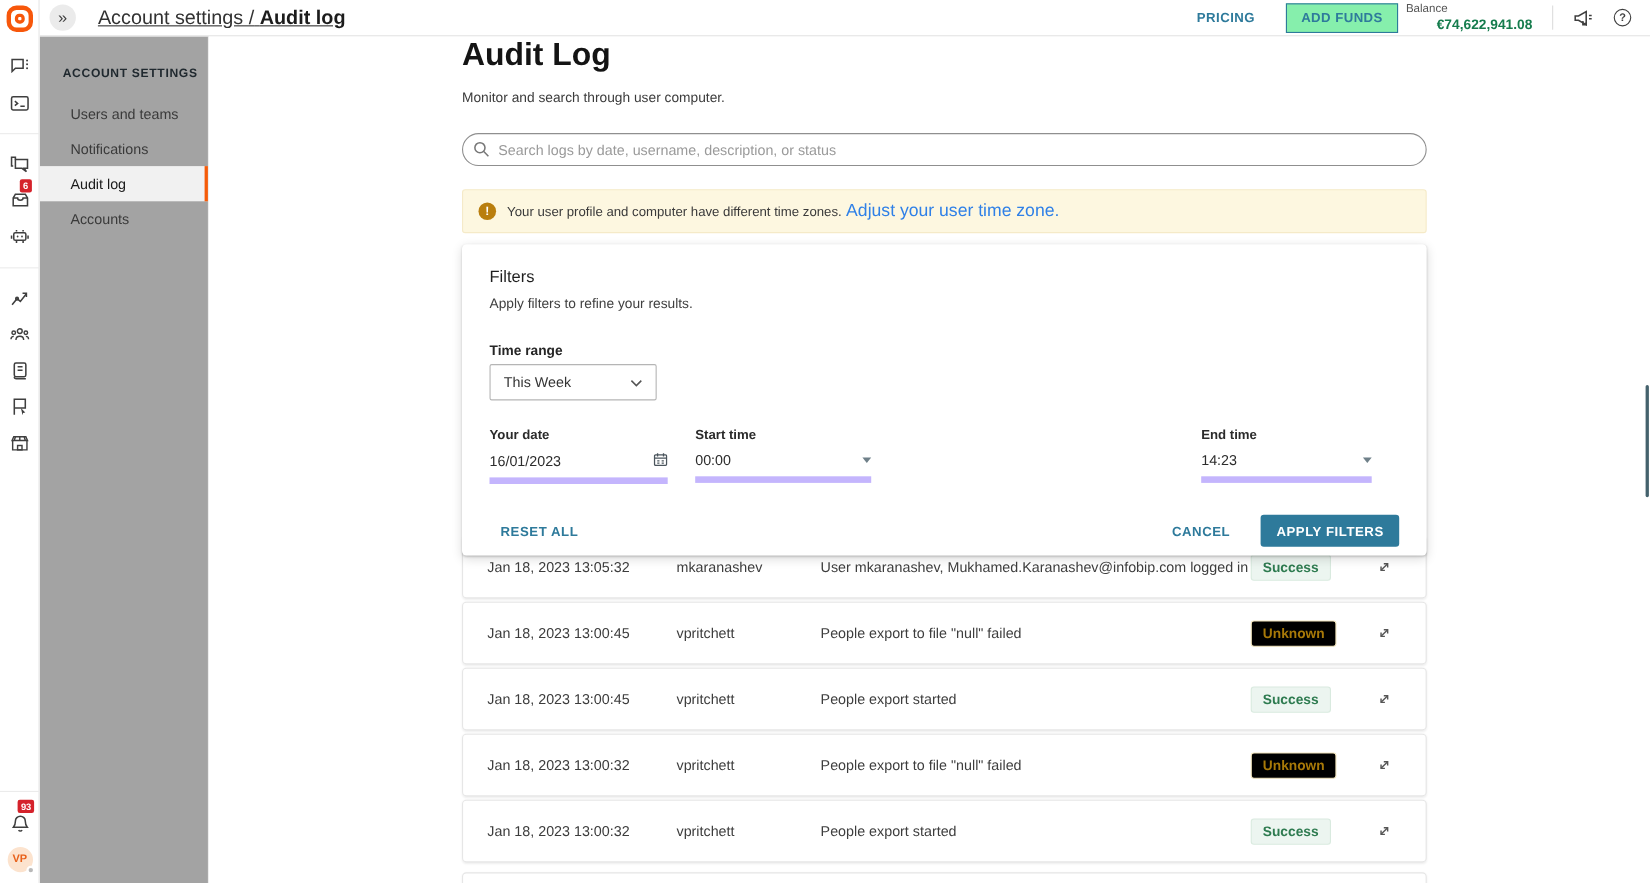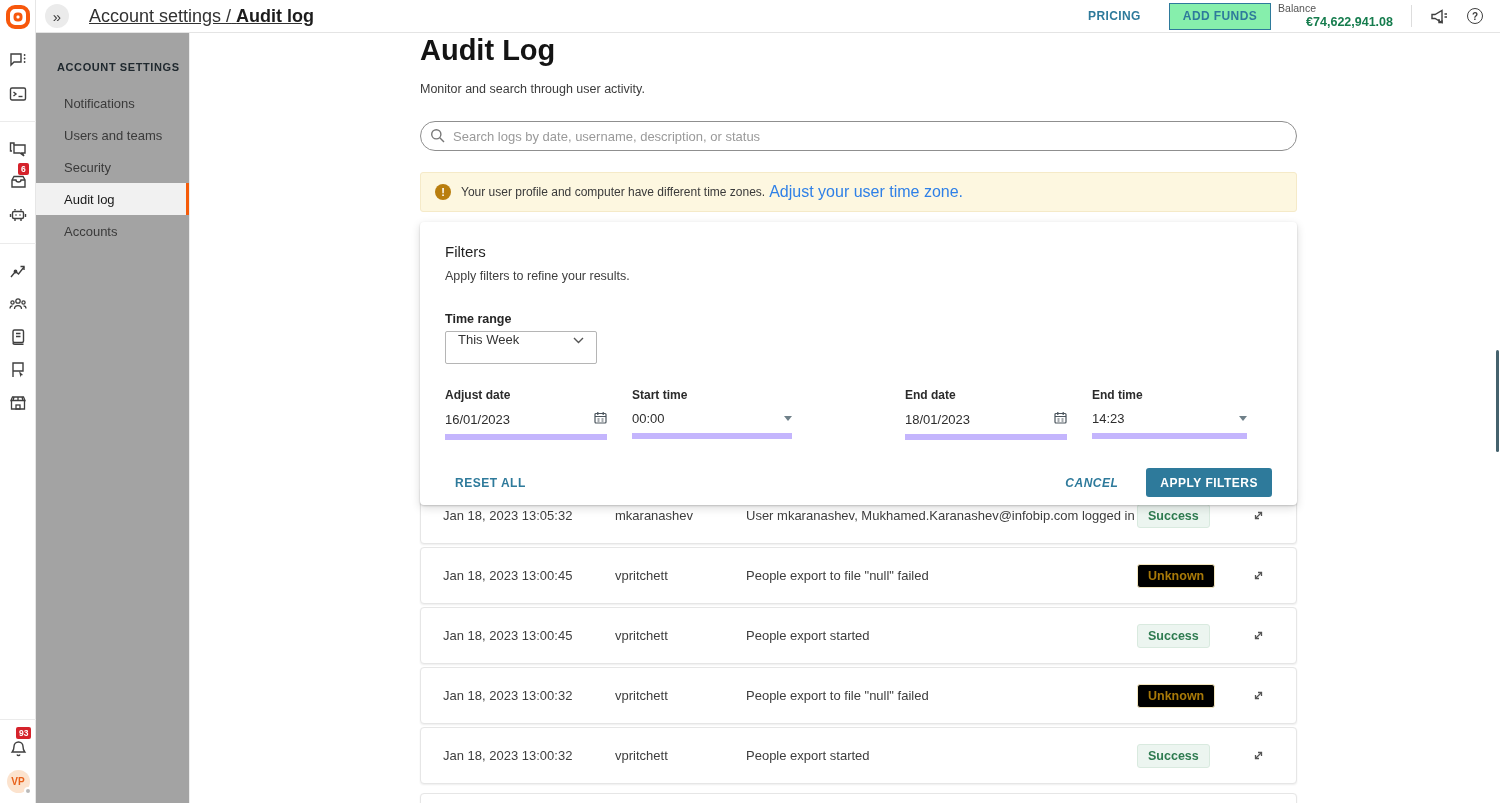--- a/index.html
+++ b/index.html
@@ -68,32 +68,32 @@
   .banner .txt { font-size:12px; color:#3a3a3a; }
   .banner a { color:#2F80E7; text-decoration:none; margin-left:4px; cursor:pointer; }
 
   
   .filters { position:absolute; left:230px; top:189px; width:877px; height:283px; background:#fff;
              border-radius:4px; box-shadow:0 1px 2px rgba(0,0,0,.18), 0 3px 10px rgba(0,0,0,.14); z-index:10; }
   .f-title { position:absolute; left:25px; top:21px; font-size:15px; color:#1f1f1f; }
   .f-sub { position:absolute; left:25px; top:47px; font-size:12.5px; color:#404040; }
   .f-range-lbl { position:absolute; left:25px; top:90px; font-size:12.5px; font-weight:bold; color:#262626; }
   .f-select { position:absolute; left:25px; top:109px; width:152px; height:33px; border:1px solid #b5b5b5;
-              border-radius:2px; display:flex; align-items:flex-start; justify-content:space-between;
+              border-radius:2px; display:flex; align-items:center; justify-content:space-between;
               padding:0 12px; font-size:13px; color:#333; cursor:pointer; background:#fff; }
   .field { position:absolute; top:166px; }
   .field .flbl { font-size:12px; font-weight:bold; color:#2b2b2b; margin-bottom:9px; }
   .field .fval { display:flex; align-items:center; justify-content:space-between;
                  border-bottom:6px solid #c4b5fd; padding-bottom:7px; font-size:13px; color:#2d2d2d; cursor:pointer; }
   .caret { width:0; height:0; border-left:4.5px solid transparent; border-right:4.5px solid transparent;
            border-top:5px solid #6f8089; }
   .reset { position:absolute; left:35px; top:254px; color:#2E7A9B; font-size:12px; font-weight:bold;
            letter-spacing:.5px; cursor:pointer; }
   .f-actions { position:absolute; right:25px; top:246px; height:29px; display:flex; align-items:center; gap:28px; }
-  .cancel { color:#2E7A9B; font-size:12px; font-weight:bold; letter-spacing:.5px; cursor:pointer;font-style:italic; }
+  .cancel { color:#2E7A9B; font-size:12px; font-weight:bold; letter-spacing:.5px; cursor:pointer; }
   .apply { background:#2E7A9B; color:#fff; border:none; height:29px; padding:0 14px; border-radius:3px;
            font-size:12px; font-weight:bold; letter-spacing:.5px; cursor:pointer;
            font-family:"Liberation Sans", sans-serif; }
 
   
   .logrow { position:absolute; left:230px; width:877px; height:57px; background:#fff;
             border:1px solid #e6e6e6; border-radius:4px; box-shadow:0 1px 2px rgba(0,0,0,.07);
             display:flex; align-items:center; padding:0 22px; font-size:13px; color:#3d3d3d; z-index:1; }
   .c-time { width:172px; }
   .c-user { width:131px; }
@@ -236,30 +236,29 @@
           <path d="M14.5 6h2.5M14.5 9h2.5"></path>
       </svg>
     </div>
     <div class="top-icon">
       <div class="help-circle">?</div>
     </div>
   </div>
 
   <div class="sidebar">
     <div class="sidebar-title">ACCOUNT SETTINGS</div>
+    <div class="side-item">Users and teams</div>
     <div class="side-item">Notifications</div>
-    <div class="side-item">Users and teams</div>
-    <div class="side-item">Security</div>
     <div class="side-item selected">Audit log</div>
     <div class="side-item">Accounts</div>
   </div>
 
   <div class="main">
     <div class="page-title">Audit Log</div>
-    <div class="page-sub">Monitor and search through user activity.</div>
+    <div class="page-sub">Monitor and search through user computer.</div>
 
     <div class="search-wrap">
       <span class="search-ico">
         <svg width="15" height="15" viewBox="0 0 15 15" fill="none" stroke="#777" stroke-width="1.4">
           <circle cx="6.3" cy="6.3" r="4.6"></circle>
             <path d="M9.8 9.8L14 14"></path>
         </svg>
       </span>
       <input type="text" placeholder="Search logs by date, username, description, or status" style="">
     </div>
@@ -277,52 +276,39 @@
       <div class="f-select">
         <span>This Week</span>
         <span>
           <svg width="11" height="7" viewBox="0 0 11 7" fill="none" stroke="#555" stroke-width="1.4">
               <path d="M1 1l4.5 4.5L10 1"></path>
             </svg>
         </span>
       </div>
 
       <div class="field" style="left:25px; width:162px">
-        <div class="flbl">Adjust date</div>
+        <div class="flbl">Your date</div>
         <div class="fval">
           <span>16/01/2023</span>
           <span>
             <svg width="13" height="13" viewBox="0 0 13 13" fill="none" stroke="#4a545c" stroke-width="1.2">
               <rect x="1" y="2.5" width="11" height="9.5" rx="1"></rect>
                 <path d="M3.8 1v3M9.2 1v3M1 5.5h11"></path>
               <path d="M3.5 8h2M7.5 8h2M3.5 10h2M7.5 10h2"></path>
             </svg>
           </span>
         </div>
       </div>
       <div class="field" style="left:212px; width:160px">
         <div class="flbl">Start time</div>
         <div class="fval">
           <span>00:00</span>
           <span class="caret"></span>
         </div>
       </div>
-      <div class="field" style="left:485px; width:162px">
-        <div class="flbl">End date</div>
-        <div class="fval">
-          <span>18/01/2023</span>
-          <span>
-            <svg width="13" height="13" viewBox="0 0 13 13" fill="none" stroke="#4a545c" stroke-width="1.2">
-              <rect x="1" y="2.5" width="11" height="9.5" rx="1"></rect>
-                <path d="M3.8 1v3M9.2 1v3M1 5.5h11"></path>
-              <path d="M3.5 8h2M7.5 8h2M3.5 10h2M7.5 10h2"></path>
-            </svg>
-          </span>
-        </div>
-      </div>
       <div class="field" style="left:672px; width:155px">
         <div class="flbl">End time</div>
         <div class="fval">
           <span>14:23</span>
           <span class="caret"></span>
         </div>
       </div>
 
       <div class="reset">RESET ALL</div>
       <div class="f-actions">

